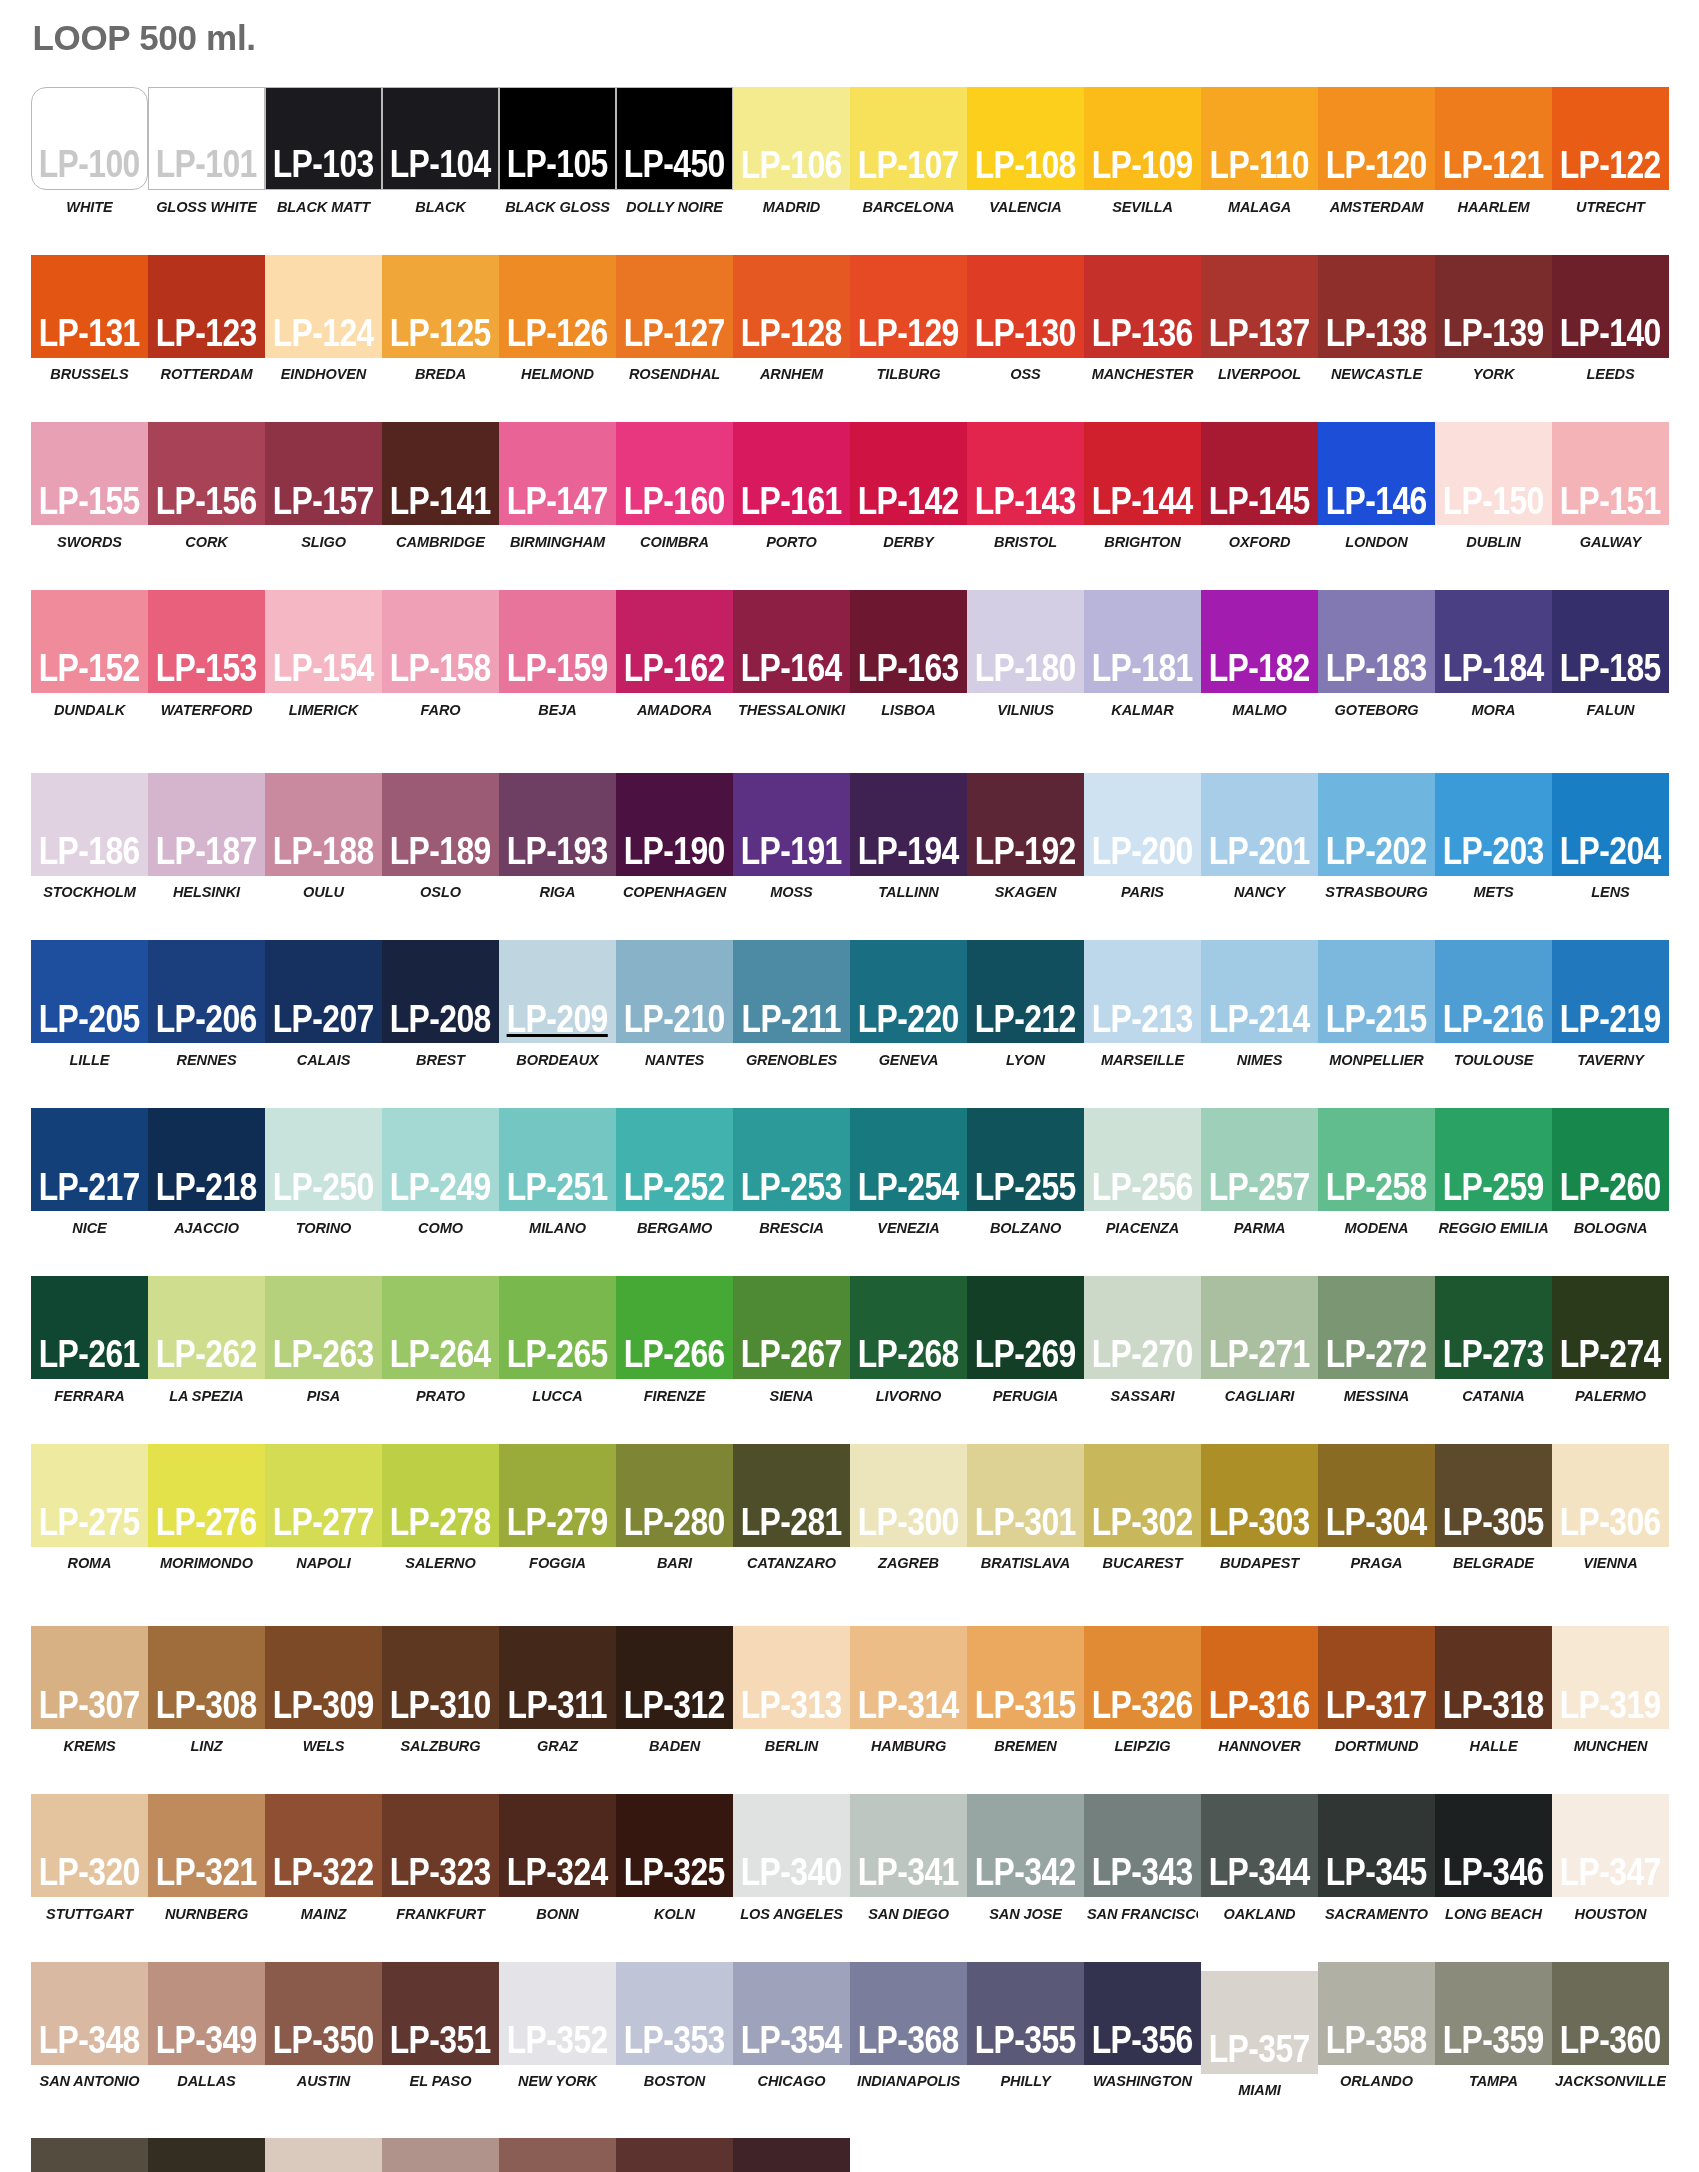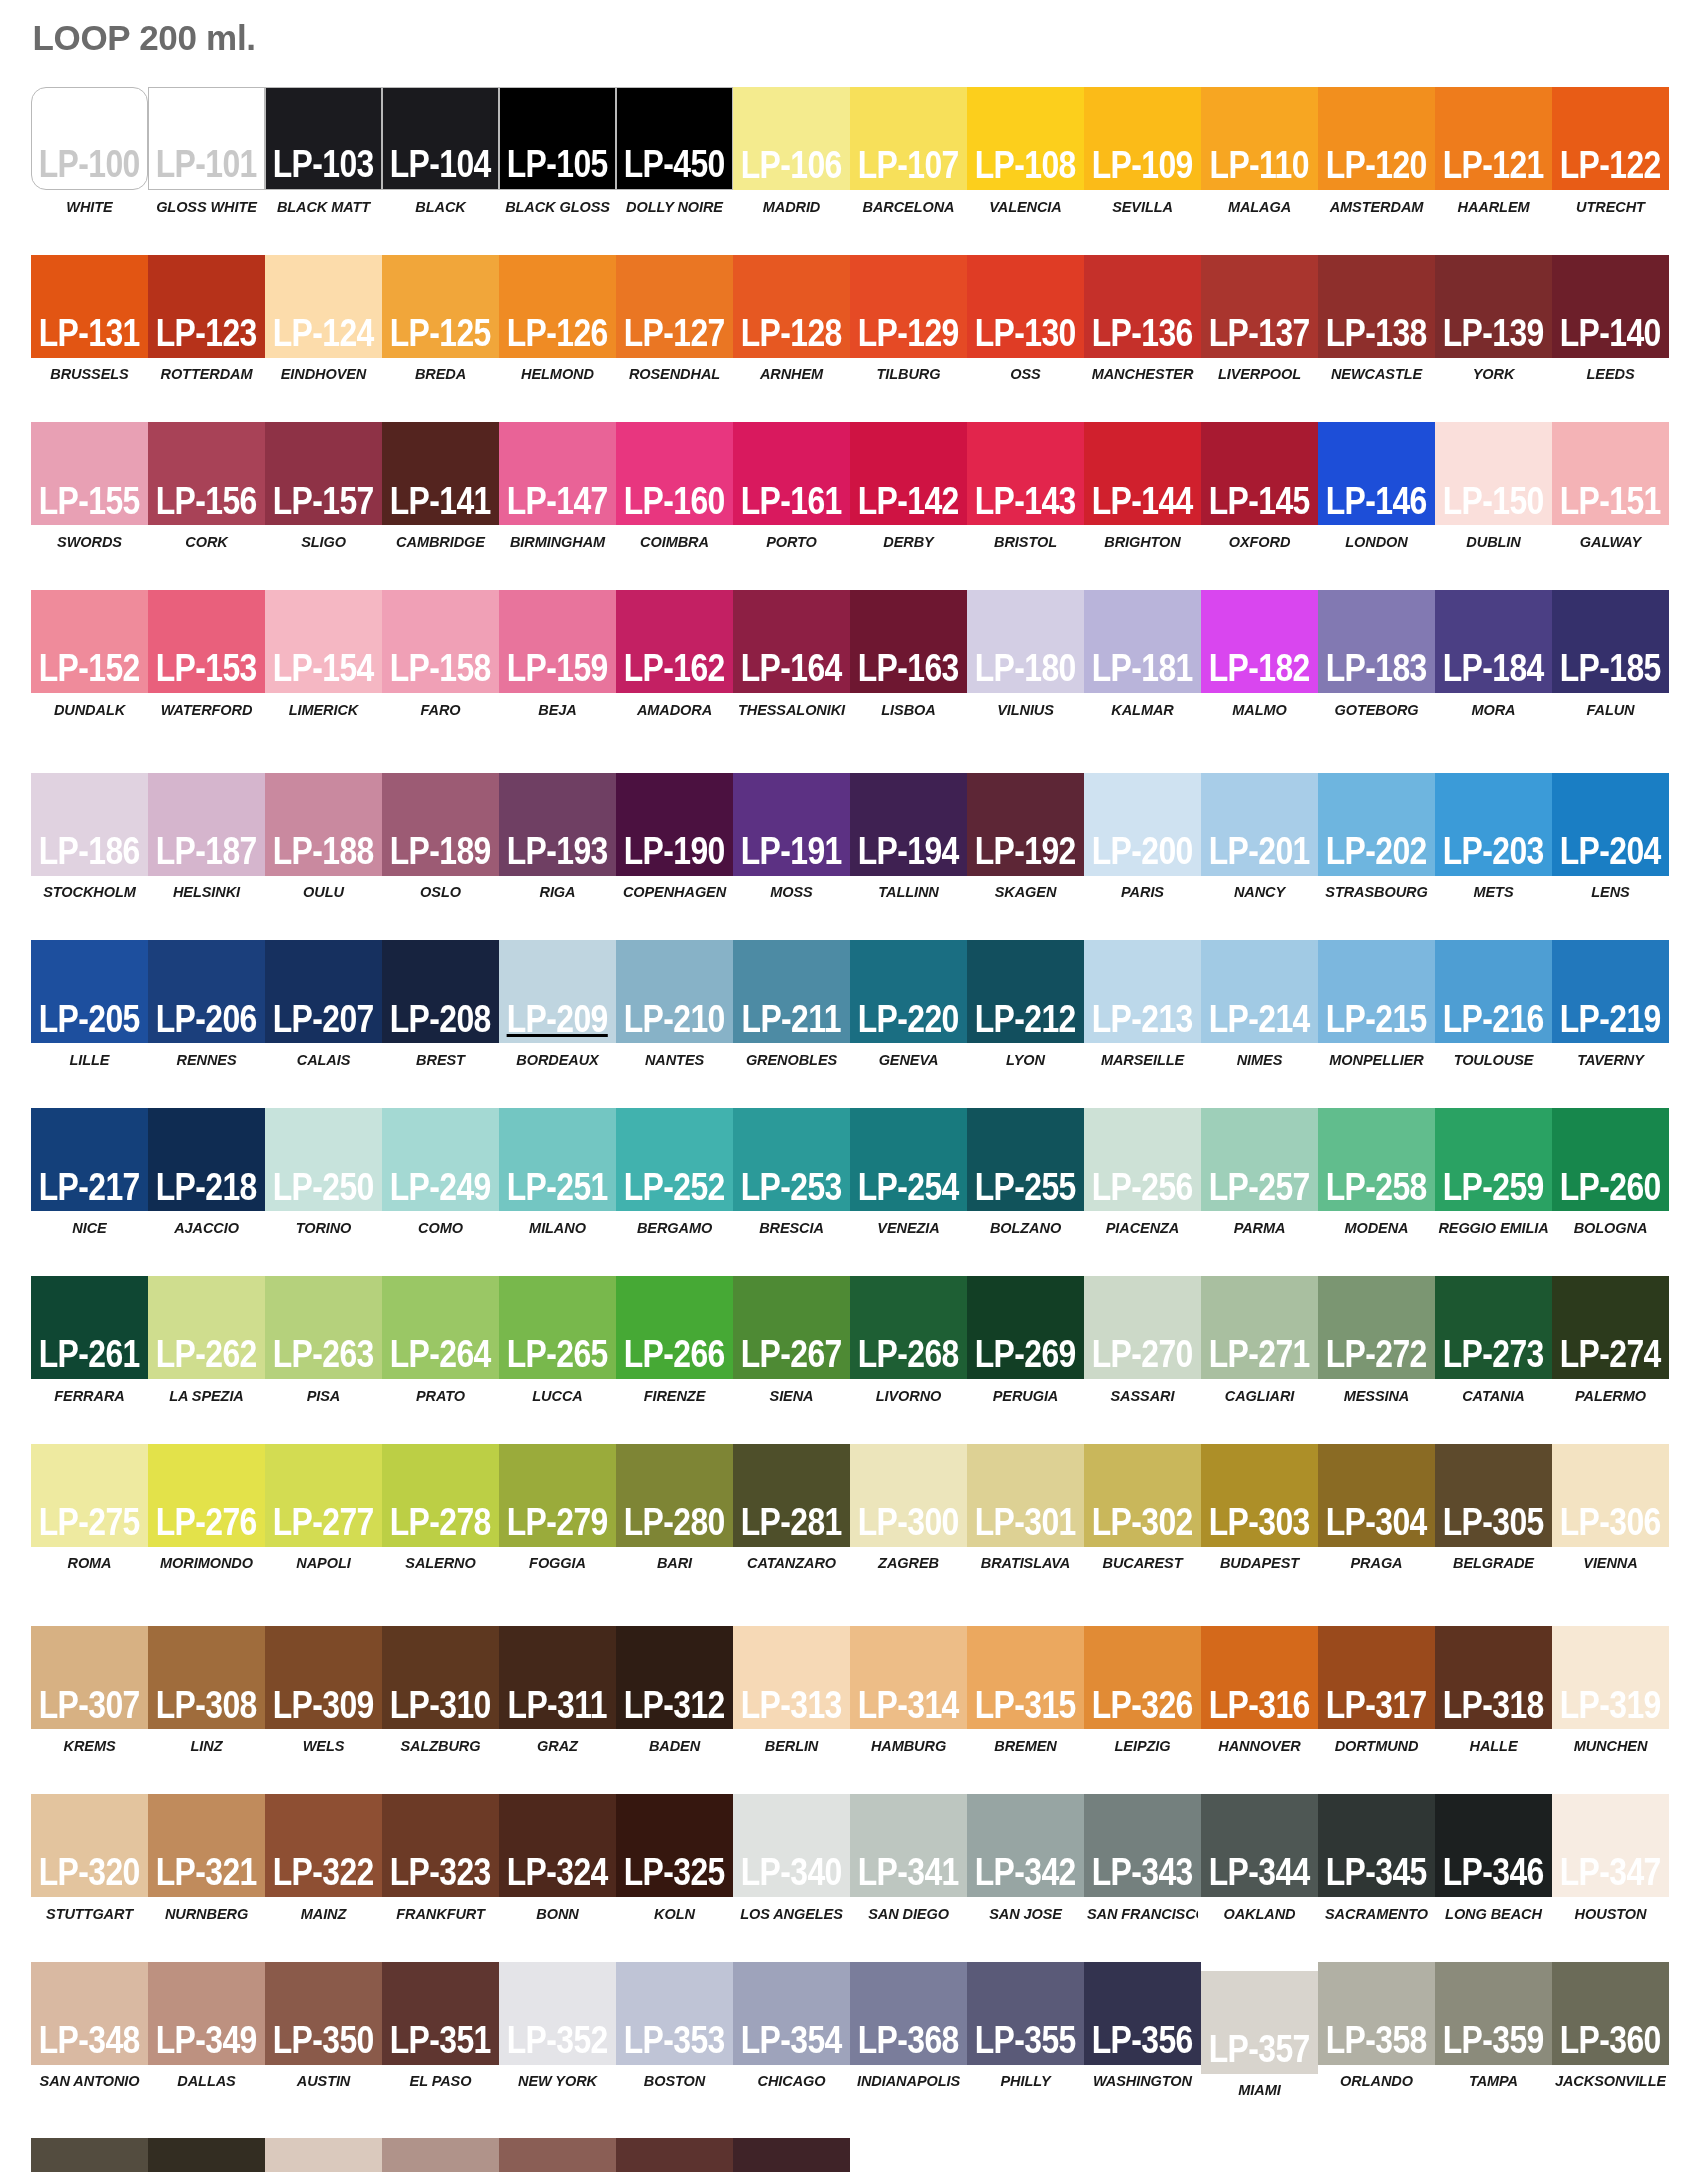--- a/index.html
+++ b/index.html
@@ -67,21 +67,21 @@
     padding-top: 7.7px;
     white-space: nowrap;
     overflow: hidden;
     letter-spacing: -0.1px;
     transform: scaleX(0.95);
   }
 </style>
 </head>
 <body>
 
-<h1 id="page-title">LOOP 200 ml.</h1>
+<h1 id="page-title">LOOP 500 ml.</h1>
 
 <div class="chart-body" id="chart-body">
     <div class="swatch-row">
       <div class="swatch-cell">
         <div class="swatch-chip outlined" style="background: rgb(255, 255, 255); border-radius: 15px;">
           <div class="swatch-code" style="color: rgb(200, 200, 200);">LP-100</div>
         </div>
         <div class="swatch-name">WHITE</div>
       </div>
       <div class="swatch-cell">
@@ -393,21 +393,21 @@
         </div>
         <div class="swatch-name">VILNIUS</div>
       </div>
       <div class="swatch-cell">
         <div class="swatch-chip" style="background: rgb(185, 180, 218);">
           <div class="swatch-code" style="color: rgb(255, 255, 255);">LP-181</div>
         </div>
         <div class="swatch-name">KALMAR</div>
       </div>
       <div class="swatch-cell">
-        <div class="swatch-chip" style="background: #d946ef;">
+        <div class="swatch-chip" style="background: #a21caf;">
           <div class="swatch-code" style="color: rgb(255, 255, 255);">LP-182</div>
         </div>
         <div class="swatch-name">MALMO</div>
       </div>
       <div class="swatch-cell">
         <div class="swatch-chip" style="background: rgb(130, 121, 178);">
           <div class="swatch-code" style="color: rgb(255, 255, 255);">LP-183</div>
         </div>
         <div class="swatch-name">GOTEBORG</div>
       </div>

